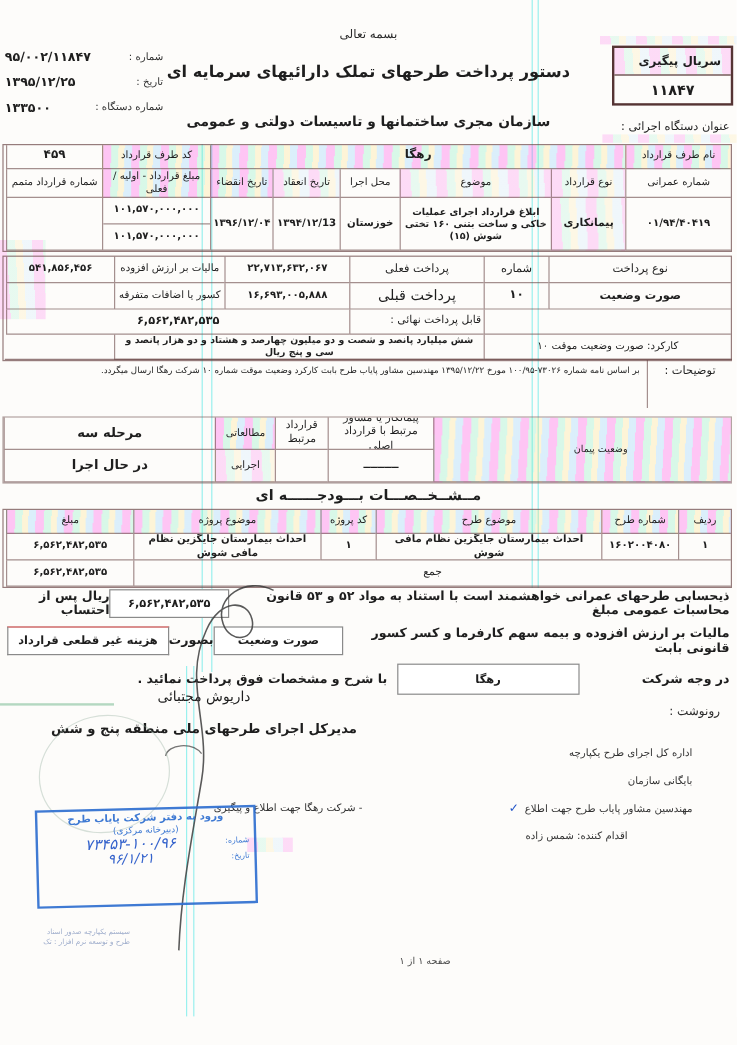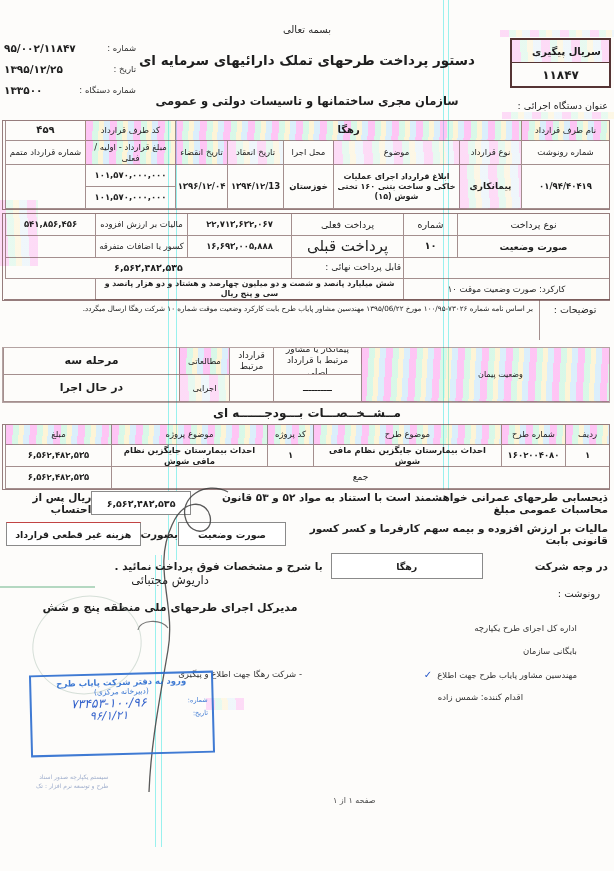--- a/index.html
+++ b/index.html
@@ -154,21 +154,21 @@
       <span class="mval">۱۳۳۵۰۰</span>
     </div>
   </div>
 
   <div class="abs grid contract">
     <div class="c noise">نام طرف قرارداد</div>
     <div class="c b noise span5" style="font-size:10px;">رهگا</div>
     <div class="c noise">کد طرف قرارداد</div>
     <div class="c b" style="font-size:10px;">۴۵۹</div>
 
-    <div class="c">شماره رونوشت</div>
+    <div class="c">شماره عمرانی</div>
     <div class="c noise2">نوع قرارداد</div>
     <div class="c noise2">موضوع</div>
     <div class="c">محل اجرا</div>
     <div class="c noise2">تاریخ انعقاد</div>
     <div class="c noise">تاریخ انقضاء</div>
     <div class="c noise">مبلغ قرارداد - اولیه / فعلی</div>
     <div class="c">شماره قرارداد متمم</div>
 
     <div class="c b">۰۱/۹۴/۴۰۴۱۹</div>
     <div class="c b noise2" style="font-size:9px;">پیمانکاری</div>
@@ -188,36 +188,36 @@
   <div class="abs grid payment">
     <div class="c" style="font-size:9.5px;">نوع پرداخت</div>
     <div class="c" style="font-size:9.5px;">شماره</div>
     <div class="c" style="font-size:9.5px;">پرداخت فعلی</div>
     <div class="c b">۲۲,۷۱۳,۶۳۲,۰۶۷</div>
     <div class="c">مالیات بر ارزش افزوده</div>
     <div class="c b">۵۴۱,۸۵۶,۴۵۶</div>
 
     <div class="c b" style="font-size:9.5px;">صورت وضعیت</div>
     <div class="c b" style="font-size:10px;">۱۰</div>
-    <div class="c" style="font-size:15px;">پرداخت قبلی</div>
+    <div class="c" style="font-size:12px;">پرداخت قبلی</div>
     <div class="c b">۱۶,۶۹۳,۰۰۵,۸۸۸</div>
     <div class="c">کسور یا اضافات متفرقه</div>
     <div class="c"></div>
 
     <div class="c span2"></div>
     <div class="c" style="font-size:9px;justify-content:flex-start;">قابل پرداخت نهائی :</div>
     <div class="c b span3" style="font-size:9.5px;">۶,۵۶۲,۴۸۲,۵۳۵</div>
 
     <div class="c span2">کارکرد: صورت وضعیت موقت ۱۰</div>
     <div class="c b span3" style="font-size:7.8px;">شش میلیارد پانصد و شصت و دو میلیون چهارصد و هشتاد و دو هزار پانصد و سی و پنج ریال</div>
   </div>
 
   <div class="abs notes">
     <div class="nlabel">توضیحات :</div>
-    <div class="ntext">بر اساس نامه شماره ۷۳۰۲۶-۱۰۰/۹۵ مورخ ۱۳۹۵/06/۲۲ مهندسین مشاور پایاب طرح بابت کارکرد وضعیت موقت شماره ۱۰ شرکت رهگا ارسال میگردد.</div>
+    <div class="ntext">بر اساس نامه شماره ۷۳۰۲۶-۱۰۰/۹۵ مورخ ۱۳۹۵/۱۲/۲۲ مهندسین مشاور پایاب طرح بابت کارکرد وضعیت موقت شماره ۱۰ شرکت رهگا ارسال میگردد.</div>
   </div>
 
   <div class="abs grid related">
     <div class="c" style="font-size:9px;">پیمانکار یا مشاور مرتبط با قرارداد اصلی</div>
     <div class="c" style="font-size:9px;">قرارداد مرتبط</div>
     <div class="c rowspan2 noise" style="font-size:8px;padding-left:32px;">وضعیت پیمان</div>
     <div class="c noise">مطالعاتی</div>
     <div class="c b" style="font-size:11px;">مرحله سه</div>
 
     <div class="c b">ــــــــــ</div>

